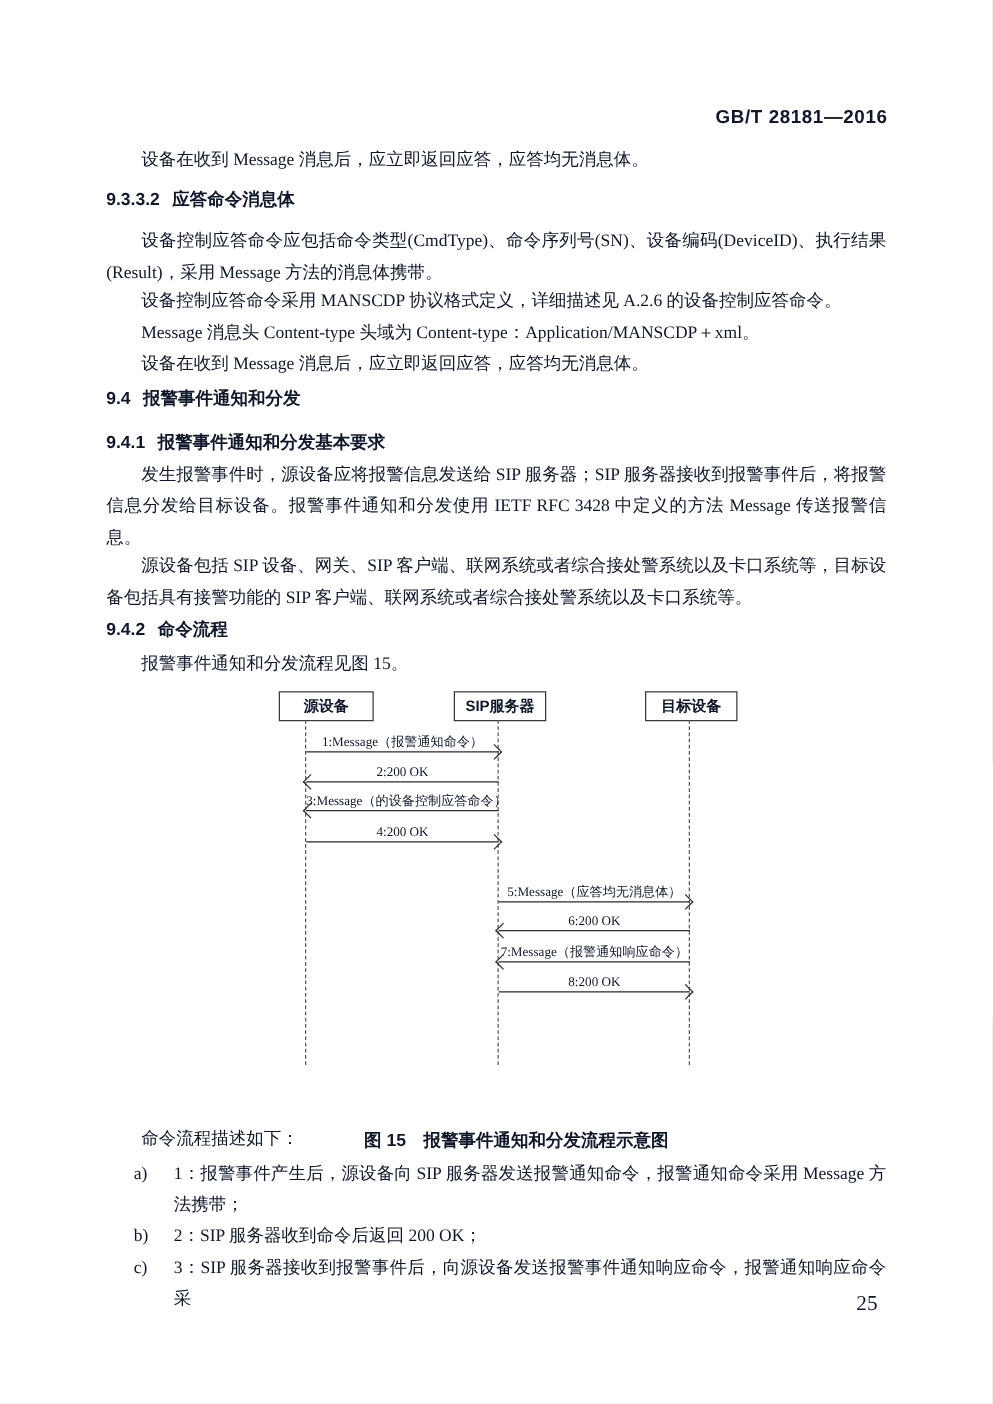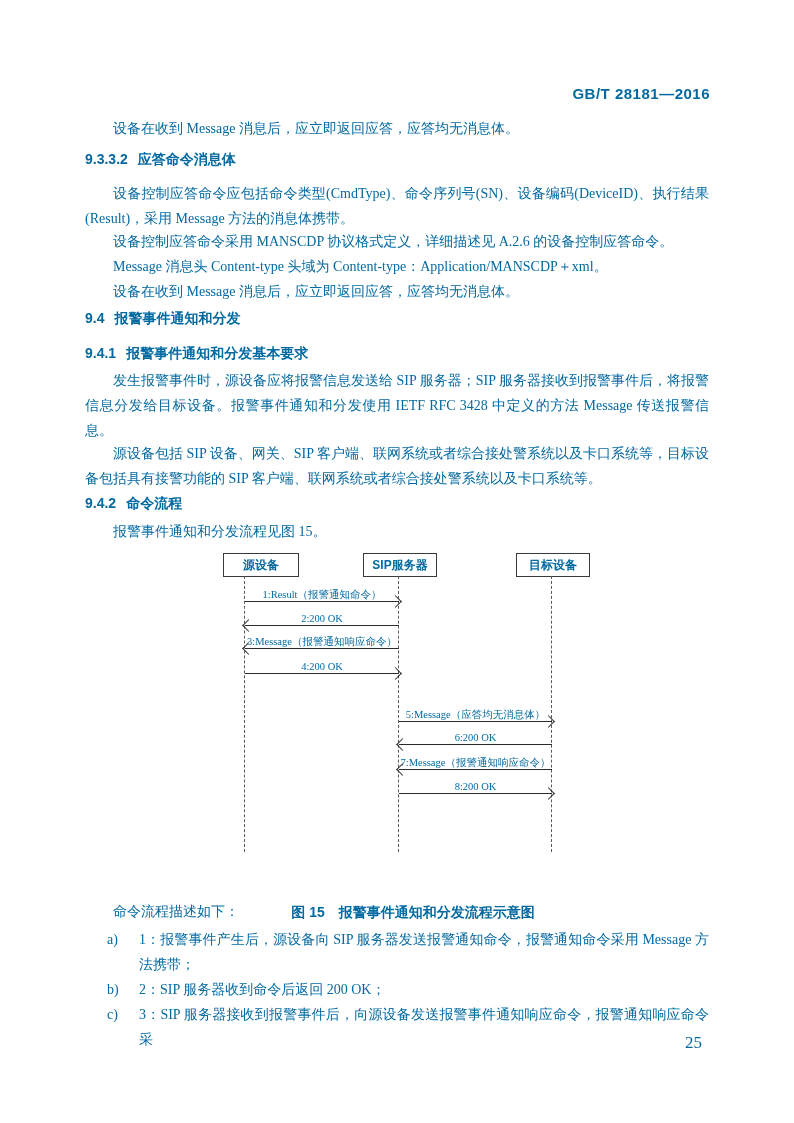--- a/index.html
+++ b/index.html
@@ -1,21 +1,21 @@
 <!DOCTYPE html>
 <html><head>
 <meta charset="utf-8">
 <style>
   html,body { margin:0; padding:0; background:#e8e8e8; }
   .page {
     position:relative;
     width:794px; height:1123px;
     margin:0 auto;
     background:#ffffff;
-    color:#0369a1;
+    color:#0f172a;
     font-family:"Liberation Serif","DejaVu Serif",serif;
     overflow:hidden;
   }
   .abs { position:absolute; left:0; right:0; margin:0; }
   .content { position:absolute; left:85px; top:0; width:624px; height:1123px; }
 
   .header-code {
     position:absolute; top:85px; right:84px;
     font-family:"Liberation Sans","DejaVu Sans",sans-serif;
     font-weight:bold; font-size:15px; letter-spacing:0.5px;
@@ -120,29 +120,29 @@
 
     <div class="actor" style="left:223px;width:74px">源设备</div>
     <div class="actor" style="left:363px;width:72px">SIP服务器</div>
     <div class="actor" style="left:516px;width:72px">目标设备</div>
 
     <div class="lifeline" style="left:244px"></div>
     <div class="lifeline" style="left:398px"></div>
     <div class="lifeline" style="left:551px"></div>
 
     <div class="msg ga" style="top:39px">
-      <span class="mlbl">1:Result（报警通知命令）</span>
+      <span class="mlbl">1:Message（报警通知命令）</span>
       <span class="ah r"></span>
     </div>
     <div class="msg ga" style="top:63px">
       <span class="mlbl">2:200 OK</span>
       <span class="ah l"></span>
     </div>
     <div class="msg ga" style="top:86px">
-      <span class="mlbl">3:Message（报警通知响应命令）</span>
+      <span class="mlbl">3:Message（的设备控制应答命令）</span>
       <span class="ah l"></span>
     </div>
     <div class="msg ga" style="top:111px">
       <span class="mlbl">4:200 OK</span>
       <span class="ah r"></span>
     </div>
     <div class="msg gb" style="top:159px">
       <span class="mlbl">5:Message（应答均无消息体）</span>
       <span class="ah r"></span>
     </div>

